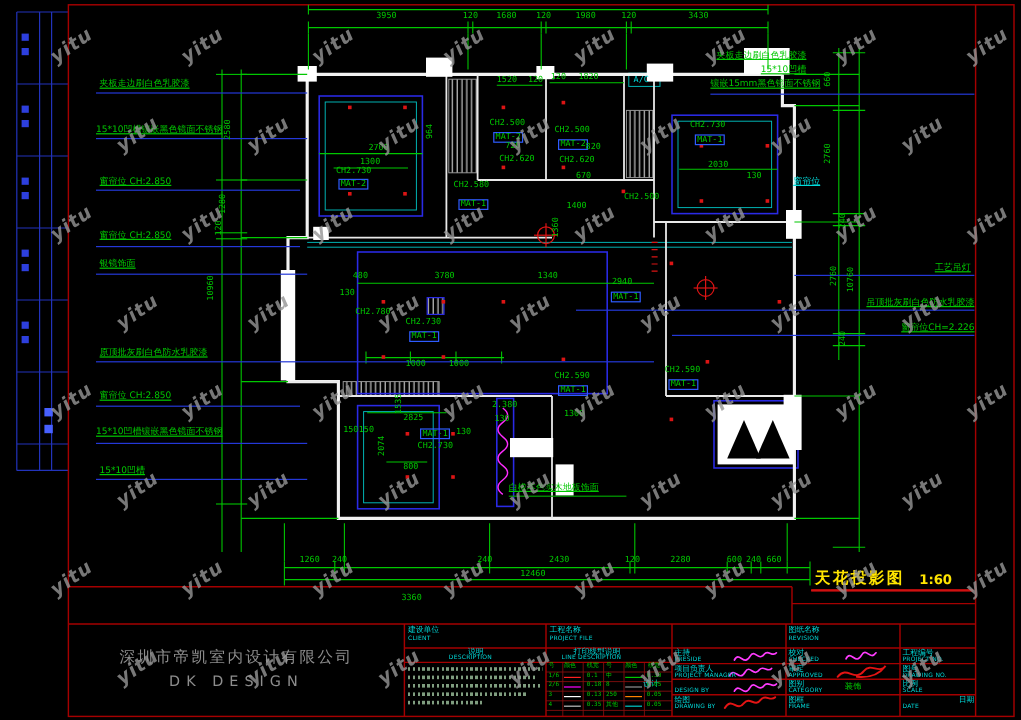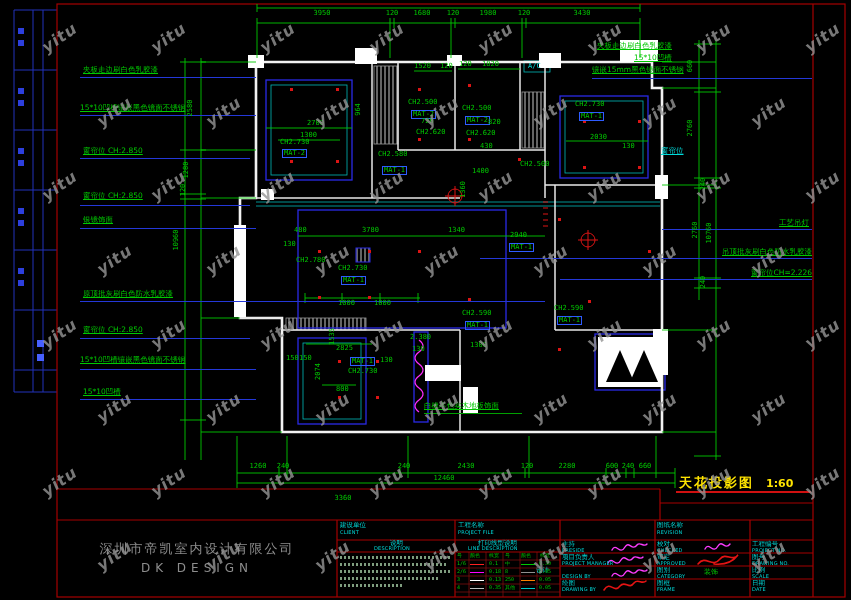--- a/index.html
+++ b/index.html
@@ -387,21 +387,21 @@
       <span class="pl" style="left: 416px; top: 129px;">CH2.620</span>
       <span class="pl" style="left: 459px; top: 61px;">120</span>
       <span class="pl" style="left: 482px; top: 61px;">1820</span>
       <span class="pl" style="left: 462px; top: 105px;">CH2.500</span>
       <span class="pl b" style="left: 465px; top: 116px;">MAT-2</span>
       <span class="pl" style="left: 488px; top: 119px;">820</span>
       <span class="pl" style="left: 466px; top: 130px;">CH2.620</span>
       <span class="pl cy" style="left: 528px; top: 63px;">A/C</span>
       <span class="pl" style="left: 575px; top: 101px;">CH2.730</span>
       <span class="pl b" style="left: 579px; top: 112px;">MAT-1</span>
-      <span class="pl" style="left: 480px; top: 143px;">430</span>
+      <span class="pl" style="left: 480px; top: 143px;">670</span>
       <span class="pl" style="left: 590px; top: 134px; text-align: center;">2030</span>
       <span class="pl" style="left: 622px; top: 143px;">130</span>
       <span class="pl" style="left: 472px; top: 168px;">1400</span>
       <span class="pl v" style="left: 455px; top: 186px; transform: rotate(-90deg);">1360</span>
       <span class="pl" style="left: 520px; top: 161px;">CH2.500</span>
       <span class="pl" style="left: 296px; top: 257px;">CH2.780</span>
       <span class="pl" style="left: 338px; top: 265px;">CH2.730</span>
       <span class="pl b" style="left: 341px; top: 276px;">MAT-1</span>
       <span class="pl" style="left: 362px; top: 227px;">3780</span>
       <span class="pl" style="left: 448px; top: 227px;">1340</span>
@@ -443,21 +443,21 @@
       <span class="tb-en" style="left: 657px; top: 574px;">CATEGORY</span>
       <span class="tb-val" style="left: 704px; top: 569px;">装饰</span>
       <span class="tb-cn" style="left: 657px; top: 580px;">图框</span>
       <span class="tb-en" style="left: 657px; top: 587px;">FRAME</span>
       <span class="tb-cn" style="left: 752px; top: 541px;">工程编号</span>
       <span class="tb-en" style="left: 752px; top: 548px;">PROJECT NO.</span>
       <span class="tb-cn" style="left: 752px; top: 554px;">图号</span>
       <span class="tb-en" style="left: 752px; top: 561px;">DRAWING NO.</span>
       <span class="tb-cn" style="left: 752px; top: 567px;">比例</span>
       <span class="tb-en" style="left: 752px; top: 574px;">SCALE</span>
-      <span class="tb-cn" style="left: 752px; top: 580px;">日期</span>
+      <span class="tb-cn" style="left: 752px; top: 580px; padding-left: 47px;">日期</span>
       <span class="tb-en" style="left: 752px; top: 587px;">DATE</span>
       <span class="lt" style="left: 457px; top: 553px;">号</span>
       <span class="lt" style="left: 470px; top: 553px;">颜色</span>
       <span class="lt" style="left: 489px; top: 553px;">线宽</span>
       <span class="lt" style="left: 505px; top: 553px;">号</span>
       <span class="lt" style="left: 521px; top: 553px;">颜色</span>
       <span class="lt" style="left: 540px; top: 553px;">线宽</span>
       <span class="lt" style="left: 457px; top: 561px;">1/6</span>
       <span class="lt" style="left: 489px; top: 561px;">0.1</span>
       <span class="lt" style="left: 505px; top: 561px;">中</span>

